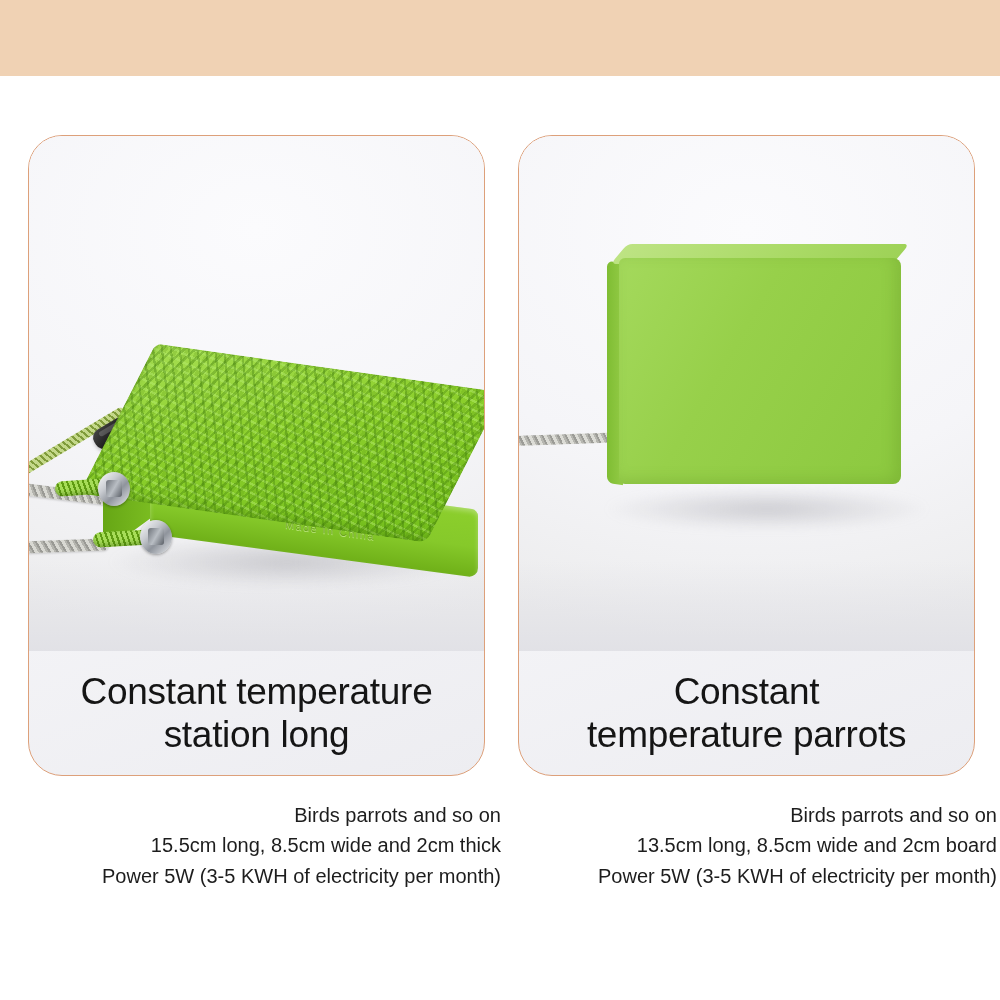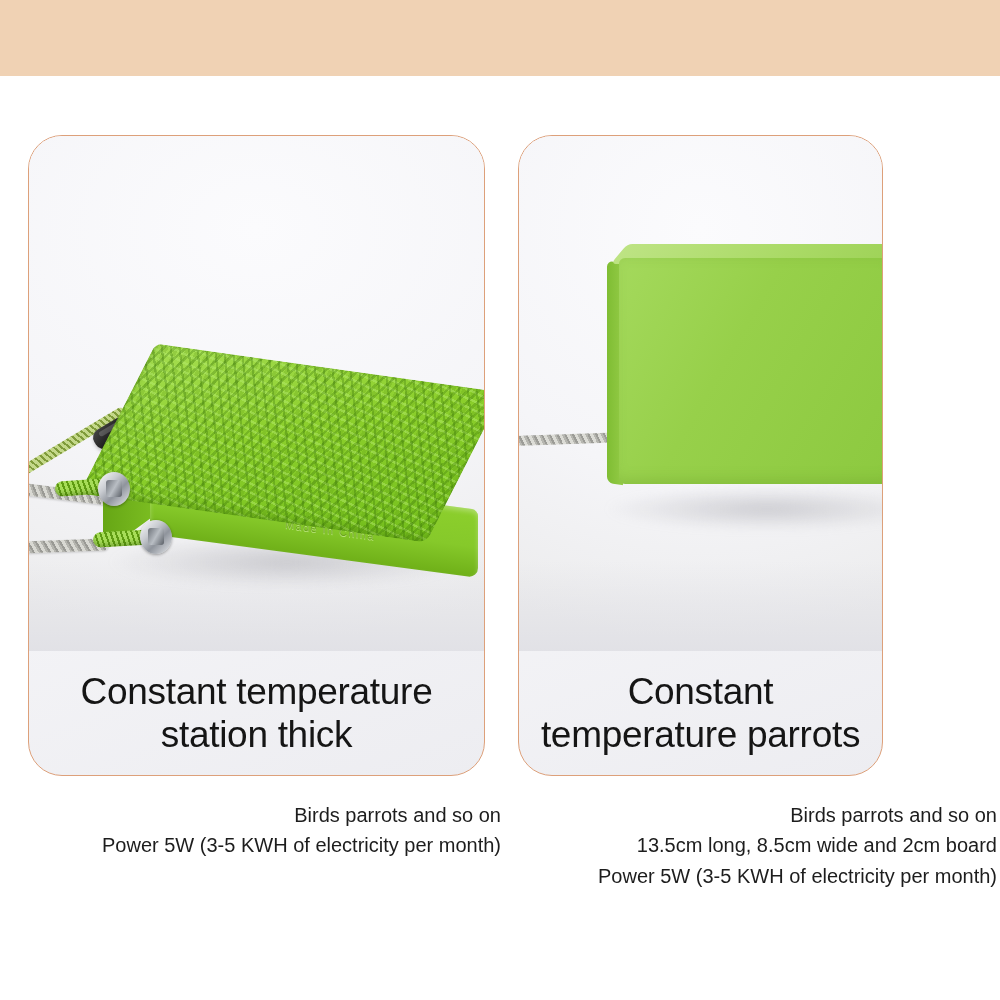--- a/index.html
+++ b/index.html
@@ -36,21 +36,21 @@
     position: absolute;
     top: 59px;
     height: 641px;
     border: 1.6px solid #dda07a;
     border-radius: 34px;
     background: linear-gradient(160deg, #f7f6fa 0%, #f4f4f7 55%, #ededf1 100%);
     box-sizing: border-box;
     overflow: visible;
   }
   .card-left  { left: 28px;  width: 457px; }
-  .card-right { left: 518px; width: 365px; }
+  .card-right { left: 518px; width: 457px; }
 
   .card-inner {
     position: absolute;
     inset: 0;
     border-radius: 33px;
     overflow: hidden;
   }
 
   
   .stage {
@@ -300,21 +300,21 @@
 
           <div class="coil c1"></div>
           <div class="coil c2"></div>
           <div class="wingnut w1"></div>
           <div class="wingnut w2"></div>
         </div>
       </div>
 
       <div class="caption">
         <span>Constant temperature</span>
-        <span>station thick</span>
+        <span>station long</span>
       </div>
     </div>
   </div>
 
   <div class="card card-right">
     <div class="card-inner">
 
       <div class="stage">
         <div class="floor-shadow"></div>
 
@@ -332,20 +332,21 @@
         <span>temperature parrots</span>
       </div>
     </div>
   </div>
 
 </div>
 
 <div class="specs-row">
   <div class="spec-col spec-left">
     <span class="l1">Birds parrots and so on</span>
+    <span class="l2">15.5cm long, 8.5cm wide and 2cm thick</span>
     <span class="l3">Power 5W (3-5 KWH of electricity per month)</span>
   </div>
   <div class="spec-col spec-right">
     <span class="l1">Birds parrots and so on</span>
     <span class="l2">13.5cm long, 8.5cm wide and 2cm board</span>
     <span class="l3">Power 5W (3-5 KWH of electricity per month)</span>
   </div>
 </div>
 
 </body></html>

